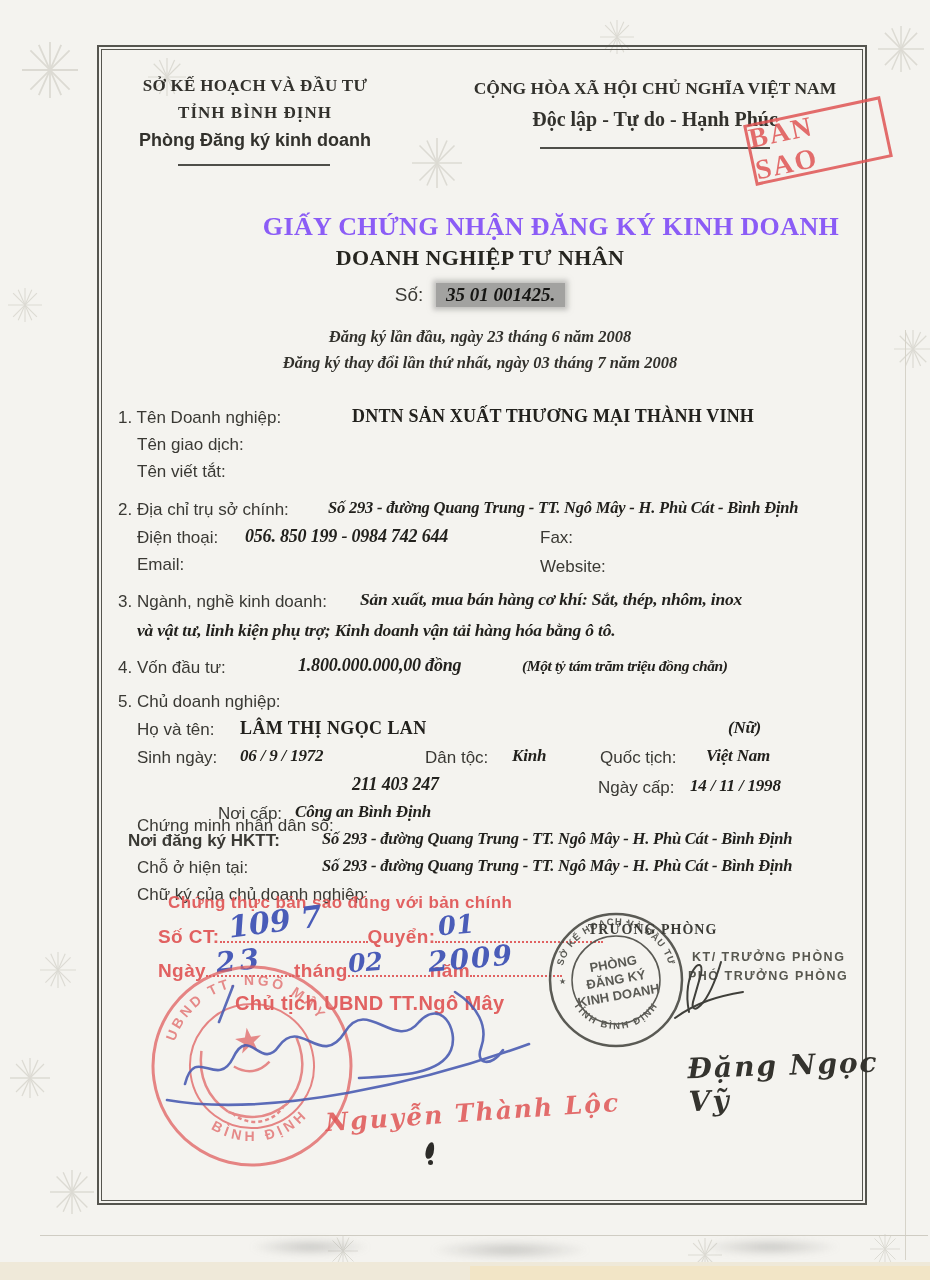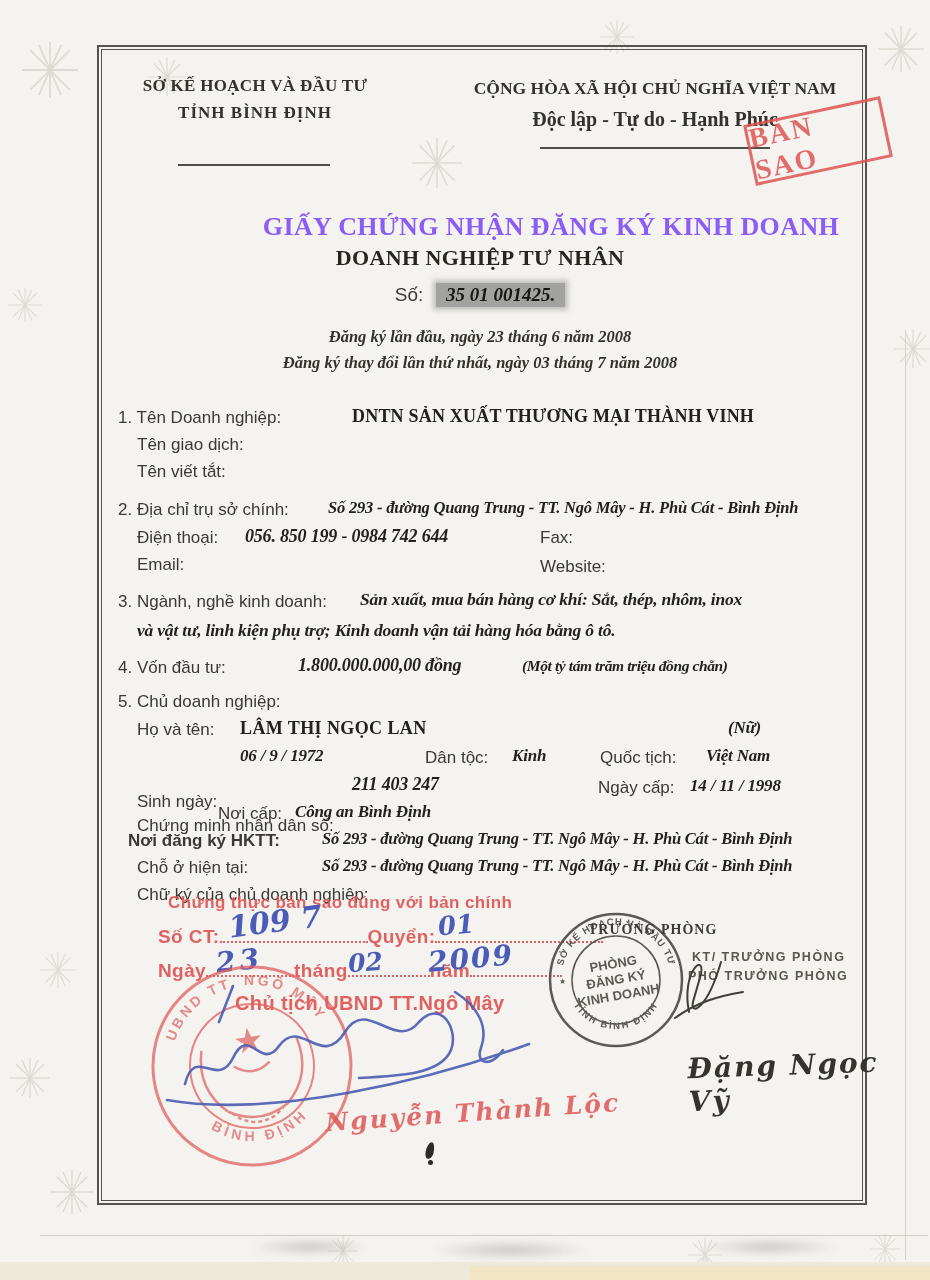--- a/index.html
+++ b/index.html
@@ -127,20 +127,21 @@
   <div class="abs" style="left:905px;top:330px;width:1px;height:930px;background:#d6d3c9;"></div>
   <div class="abs" style="left:40px;top:1235px;width:888px;height:1px;background:#cfccc3;"></div>
   <div class="smudge" style="left:250px;top:1238px;width:120px;height:18px;"></div>
   <div class="smudge" style="left:430px;top:1240px;width:160px;height:20px;"></div>
   <div class="smudge" style="left:700px;top:1238px;width:140px;height:18px;"></div>
   <div class="abs" style="left:0;top:1262px;width:930px;height:18px;background:#efe9d9;"></div>
   <div class="abs" style="left:470px;top:1266px;width:460px;height:14px;background:#f2e5c6;"></div>
 
   <div class="abs serif b ctr" style="left:125px;top:76px;width:260px;font-size:17px;letter-spacing:.3px;">SỞ KẾ HOẠCH VÀ ĐẦU TƯ</div>
   <div class="abs serif b ctr" style="left:125px;top:103px;width:260px;font-size:17px;letter-spacing:1px;">TỈNH BÌNH ĐỊNH</div>
+  <div class="abs sans b ctr" style="left:120px;top:130px;width:270px;font-size:18px;">Phòng Đăng ký kinh doanh</div>
   <div class="abs uline" style="left:178px;top:164px;width:152px;"></div>
 
   <div class="abs serif b ctr" style="left:450px;top:78px;width:410px;font-size:17.5px;">CỘNG HÒA XÃ HỘI CHỦ NGHĨA VIỆT NAM</div>
   <div class="abs serif b ctr" style="left:450px;top:108px;width:410px;font-size:20px;">Độc lập - Tự do - Hạnh Phúc</div>
   <div class="abs uline" style="left:540px;top:147px;width:230px;"></div>
 
   <div class="abs bansao">
     <span>BẢN SAO</span>
   </div>
 
@@ -173,21 +174,21 @@
   <div class="abs vali" style="left:137px;top:620px;font-size:17.5px;">và vật tư, linh kiện phụ trợ; Kinh doanh vận tải hàng hóa bằng ô tô.</div>
 
   <div class="abs label" style="left:118px;top:658px;">4. Vốn đầu tư:</div>
   <div class="abs vali" style="left:298px;top:655px;font-size:18px;">1.800.000.000,00 đồng</div>
   <div class="abs vali" style="left:522px;top:657px;font-size:15.5px;letter-spacing:-0.4px;">(Một tỷ tám trăm triệu đồng chẵn)</div>
 
   <div class="abs label" style="left:118px;top:692px;">5. Chủ doanh nghiệp:</div>
   <div class="abs label" style="left:137px;top:720px;">Họ và tên:</div>
   <div class="abs serif val" style="left:240px;top:718px;letter-spacing:.4px;">LÂM THỊ NGỌC LAN</div>
   <div class="abs vali" style="left:728px;top:718px;">(Nữ)</div>
-  <div class="abs label" style="left:137px;top:748px;margin-top:44px;">Sinh ngày:</div>
+  <div class="abs label" style="left:137px;top:748px;">Sinh ngày:</div>
   <div class="abs vali" style="left:240px;top:746px;">06 / 9 / 1972</div>
   <div class="abs label" style="left:425px;top:748px;">Dân tộc:</div>
   <div class="abs vali" style="left:512px;top:746px;">Kinh</div>
   <div class="abs label" style="left:600px;top:748px;">Quốc tịch:</div>
   <div class="abs vali" style="left:706px;top:746px;">Việt Nam</div>
   <div class="abs label" style="left:137px;top:816px;">Chứng minh nhân dân số:</div>
   <div class="abs vali" style="left:352px;top:774px;font-size:18px;">211 403 247</div>
   <div class="abs label" style="left:598px;top:778px;">Ngày cấp:</div>
   <div class="abs vali" style="left:690px;top:776px;">14 / 11 / 1998</div>
   <div class="abs label" style="left:218px;top:804px;">Nơi cấp:</div>

